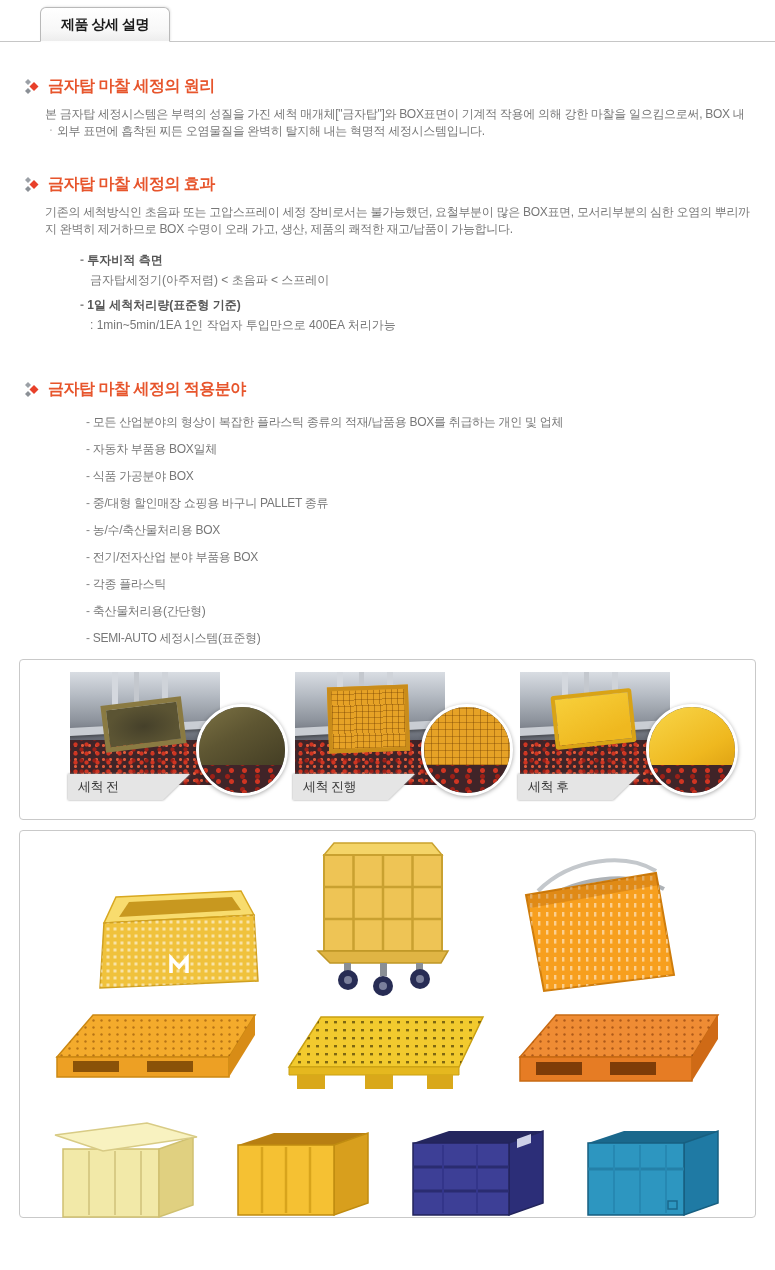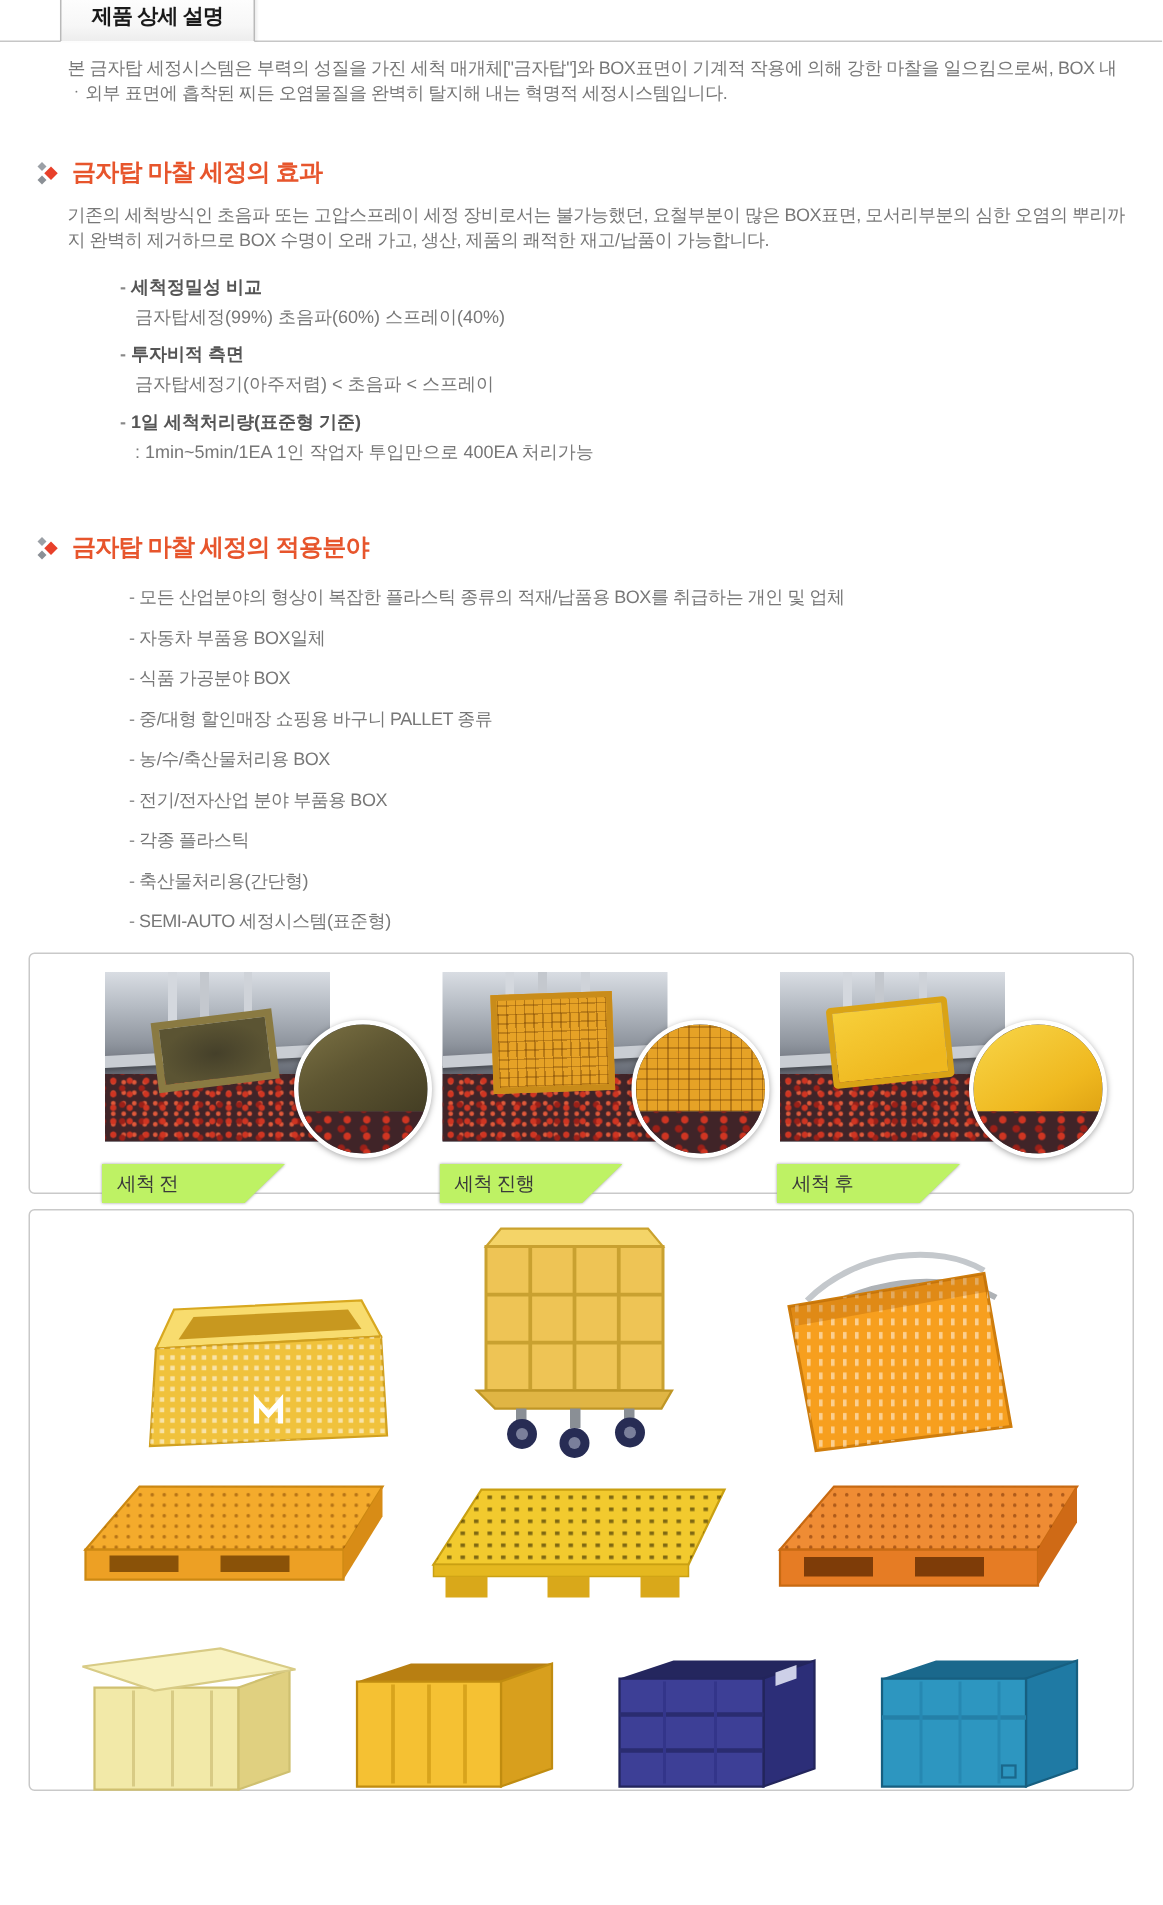--- a/index.html
+++ b/index.html
@@ -1,20 +1,20 @@
 <!DOCTYPE html>
 <html><head>
 <meta charset="utf-8">
 <style>
   * { margin:0; padding:0; box-sizing:border-box; }
   body { background:#fff; font-family:"Liberation Sans","DejaVu Sans",sans-serif; }
   .page { position:relative; width:775px; height:1270px; margin:0 auto; background:#fff; overflow:hidden; }
 
   
-  .tab-row { position:relative; height:28px; border-bottom:1px solid #c6c6c6; }
+  .tab-row { position:relative; height:42px; border-bottom:1px solid #c6c6c6; }
   .tab {
     position:absolute; left:40px; bottom:-1px; height:35px; min-width:130px;
     padding:0 20px; display:flex; align-items:center; justify-content:center;
     background:linear-gradient(180deg,#ffffff 0%,#f7f7f7 70%,#ededed 100%);
     border:1px solid #b9b9b9; border-bottom:1px solid #fdfdfd;
     border-radius:6px 6px 0 0; box-shadow:1px -1px 2px rgba(0,0,0,0.08);
     font-size:14px; font-weight:bold; color:#1a1a1a; letter-spacing:-0.5px;
   }
 
   
@@ -57,24 +57,24 @@
     border-width:5px; border-color:#8a7a42; transform:rotate(-7deg); }
   .pbox-2 { top:12%; height:58%;
     background:#e6a226;
     background-image:repeating-linear-gradient(90deg,rgba(110,60,0,.4) 0 1px,transparent 1px 6px),
       repeating-linear-gradient(0deg,rgba(110,60,0,.35) 0 1px,transparent 1px 6px);
     border-width:4px; border-color:#c98c1a; transform:rotate(-2deg); }
   .pbox-3 { top:18%; height:48%; background:linear-gradient(160deg,#f7cf3a 0%,#efb81f 80%);
     border-width:4px; border-color:#d9a316; border-radius:3px; transform:rotate(-6deg); }
   .photo-label { position:absolute; left:0; top:104px; width:122px; height:26px;
     filter:drop-shadow(0 0 1px #9a9a9a); }
-  .photo-label .lbl { width:100%; height:100%; background:#bef264;
+  .photo-label .lbl { width:100%; height:100%; background:#e5e5e5;
     clip-path:polygon(0 0,100% 0,78% 100%,0 100%);
     display:flex; align-items:center; padding-left:10px;
-    font-size:13px; color:#3a3a3a; letter-spacing:-0.5px;margin-top:26px; }
+    font-size:13px; color:#3a3a3a; letter-spacing:-0.5px; }
   .circle-inset { position:absolute; left:128px; top:34px; width:92px; height:92px;
     border-radius:50%; border:3px solid #fff; overflow:hidden;
     box-shadow:0 1px 4px rgba(0,0,0,.35); background:#555; }
   .circle-inset .c-top { width:100%; height:68%; }
   .circle-inset .c-media { width:100%; height:32%;
     background-color:#402428;
     background-image:radial-gradient(circle,#cf3522 2px,transparent 3px),
       radial-gradient(circle,#9c2018 2px,transparent 3px);
     background-size:13px 11px,15px 13px; background-position:0 0,6px 5px; }
   .c-top-1 { background:linear-gradient(150deg,#7c7244 0%,#5e5632 45%,#443e24 100%); }
@@ -93,37 +93,41 @@
 <body>
 
 <div class="page">
 
   <div class="tab-row">
     <div class="tab">
       <span>제품 상세 설명</span>
     </div>
   </div>
 
+  <div class="section-head">
+    <svg class="bullet" width="15" height="17" viewBox="0 0 15 17">
+      <path d="M4 1 L7 4 L4 7 L1 4 Z" fill="#9ba0a6"></path>
+      <path d="M10 4 L14.5 8.5 L10 13 L5.5 8.5 Z" fill="#e8402a"></path>
+      <path d="M4 10 L7 13 L4 16 L1 13 Z" fill="#8b9096"></path>
+    </svg>
+    <span class="section-title">금자탑 마찰 세정의 원리</span>
+  </div>
   <p class="body-text">본 금자탑 세정시스템은 부력의 성질을 가진 세척 매개체["금자탑"]와 BOX표면이 기계적 작용에 의해 강한 마찰을 일으킴으로써, BOX 내ㆍ외부 표면에 흡착된 찌든 오염물질을 완벽히 탈지해 내는 혁명적 세정시스템입니다.</p>
 
   <div class="section-head">
     <svg class="bullet" width="15" height="17" viewBox="0 0 15 17">
       <path d="M4 1 L7 4 L4 7 L1 4 Z" fill="#9ba0a6"></path>
       <path d="M10 4 L14.5 8.5 L10 13 L5.5 8.5 Z" fill="#e8402a"></path>
       <path d="M4 10 L7 13 L4 16 L1 13 Z" fill="#8b9096"></path>
     </svg>
     <span class="section-title">금자탑 마찰 세정의 효과</span>
   </div>
   <p class="body-text">기존의 세척방식인 초음파 또는 고압스프레이 세정 장비로서는 불가능했던, 요철부분이 많은 BOX표면, 모서리부분의 심한 오염의 뿌리까지 완벽히 제거하므로 BOX 수명이 오래 가고, 생산, 제품의 쾌적한 재고/납품이 가능합니다.</p>
 
   <div class="spec-list">
-    <div class="spec">
-      <div class="spec-title">세척정밀성 비교</div>
-      <div class="spec-detail">금자탑세정(99%) 초음파(60%) 스프레이(40%)</div>
-    </div>
     <div class="spec">
       <div class="spec-title">투자비적 측면</div>
       <div class="spec-detail">금자탑세정기(아주저렴) &lt; 초음파 &lt; 스프레이</div>
     </div>
     <div class="spec">
       <div class="spec-title">1일 세척처리량(표준형 기준)</div>
       <div class="spec-detail">: 1min~5min/1EA 1인 작업자 투입만으로 400EA 처리가능</div>
     </div>
   </div>
 

